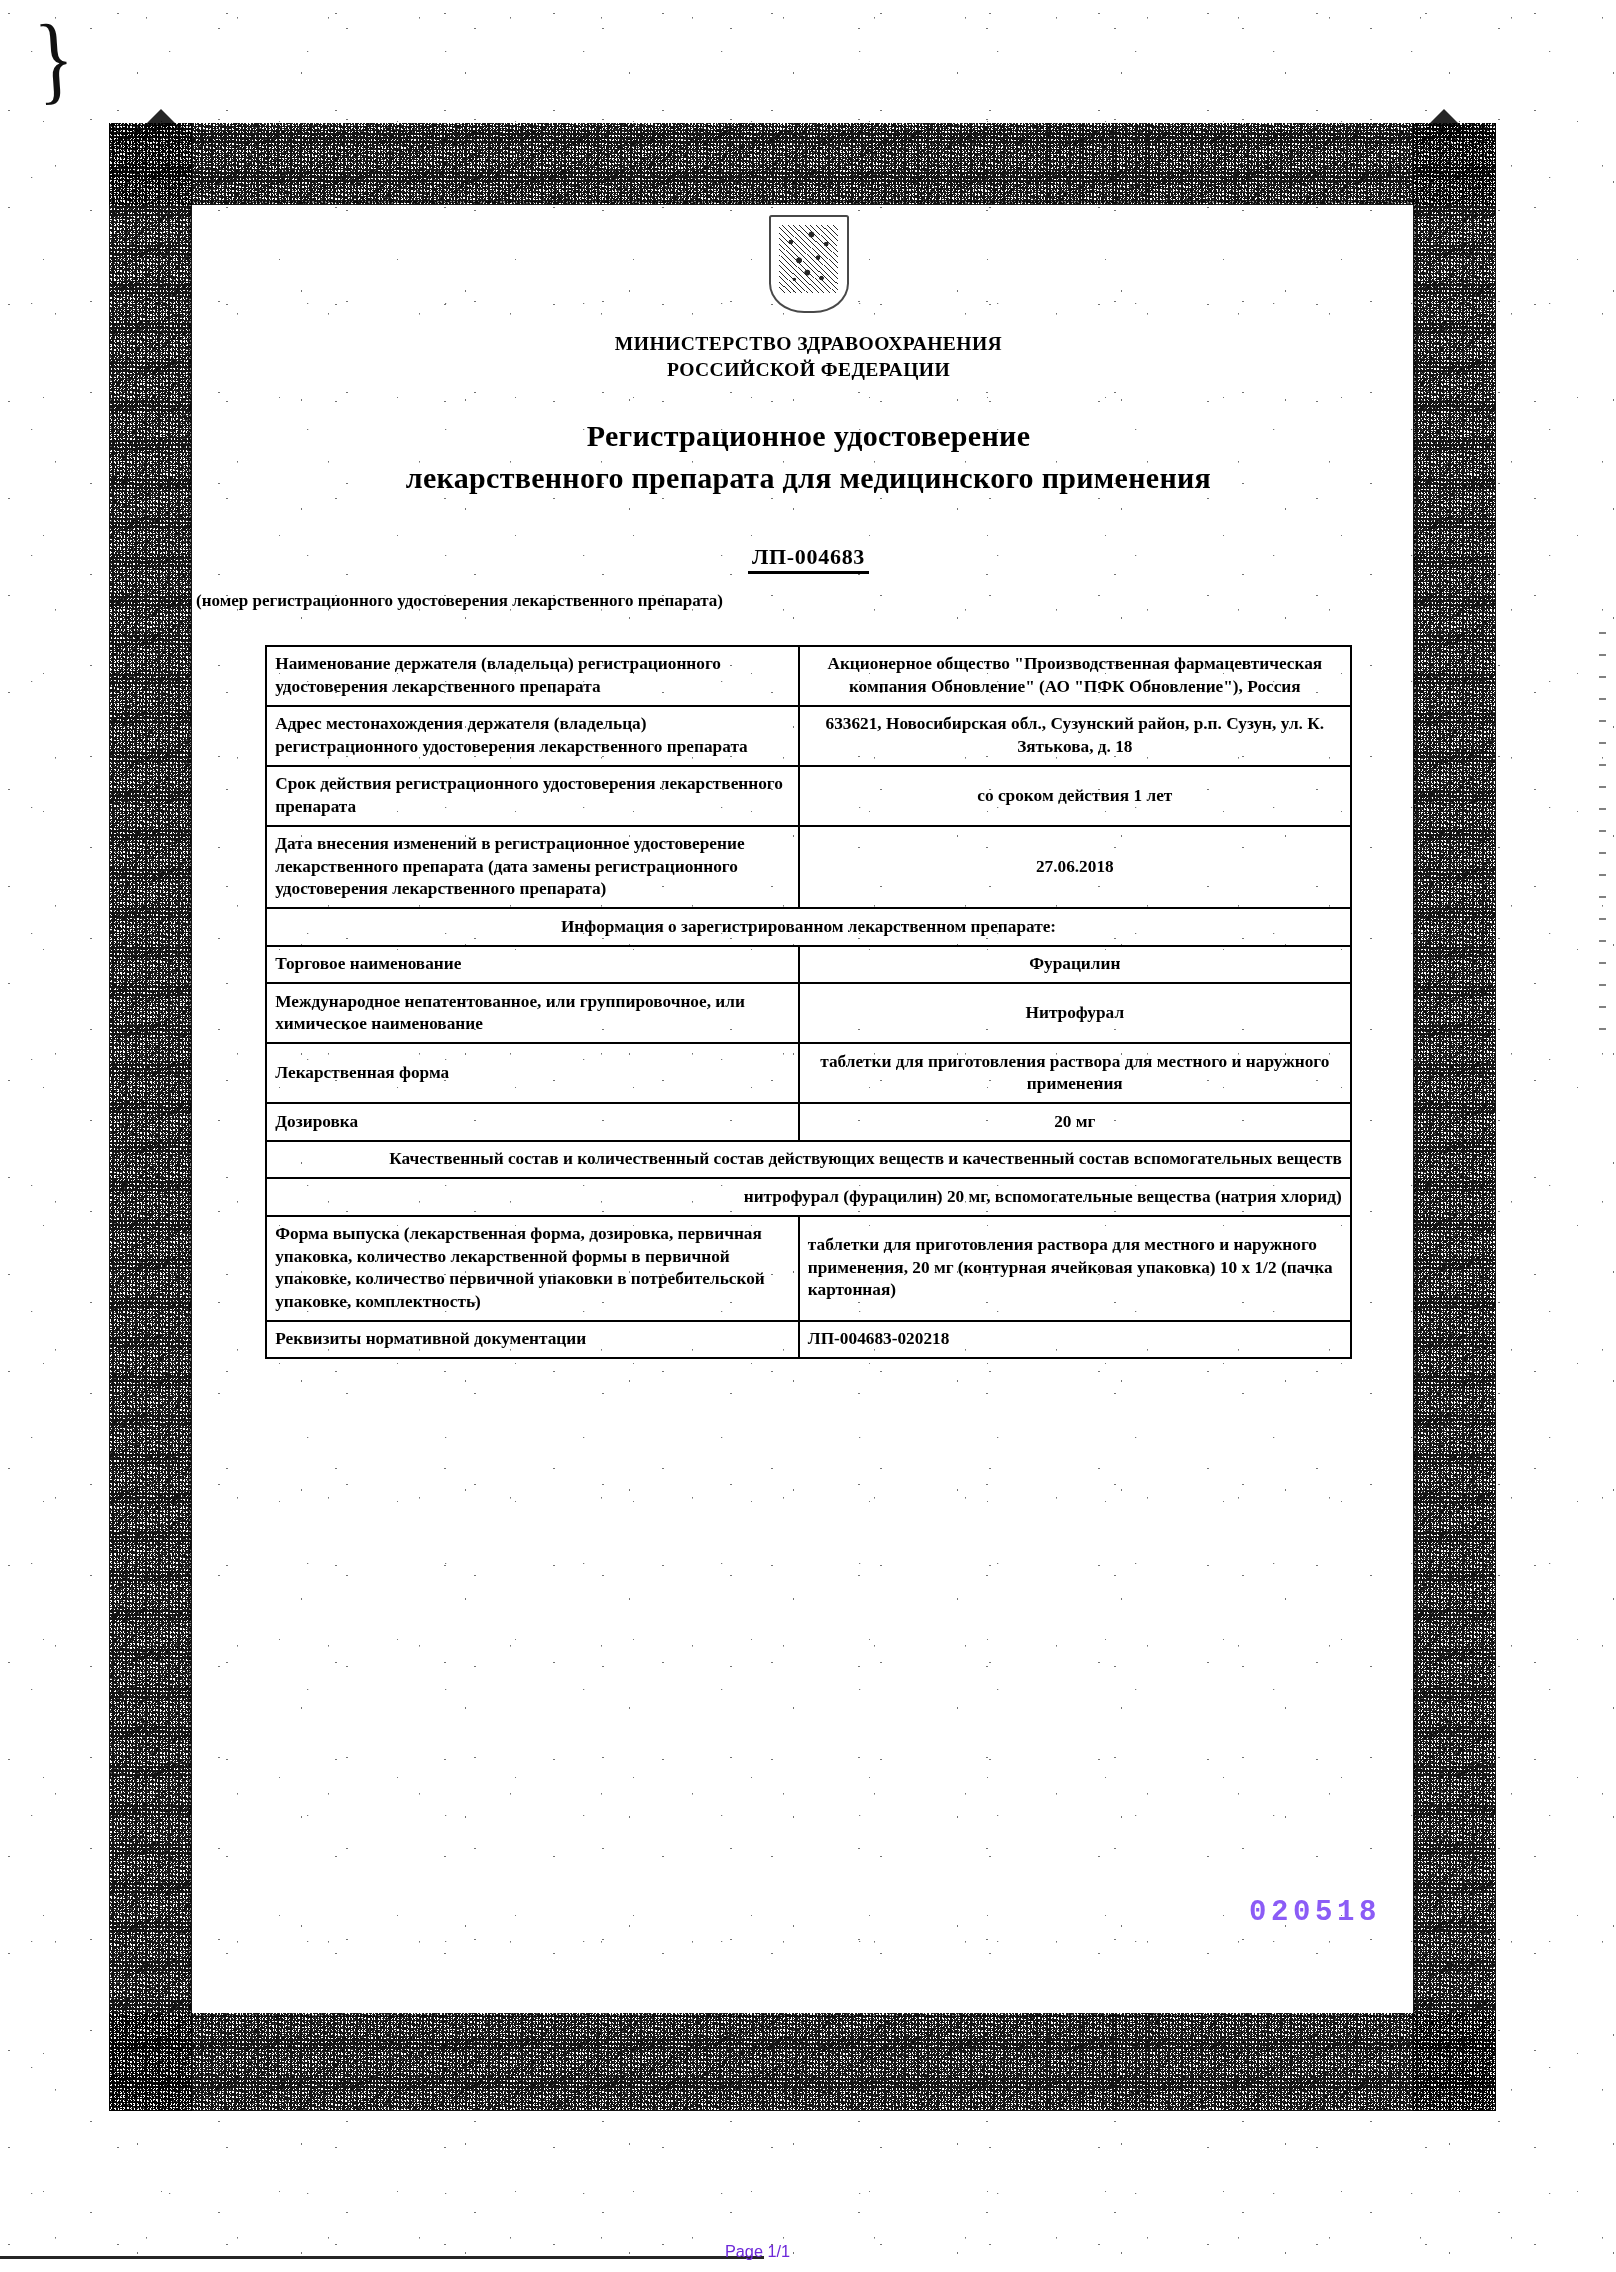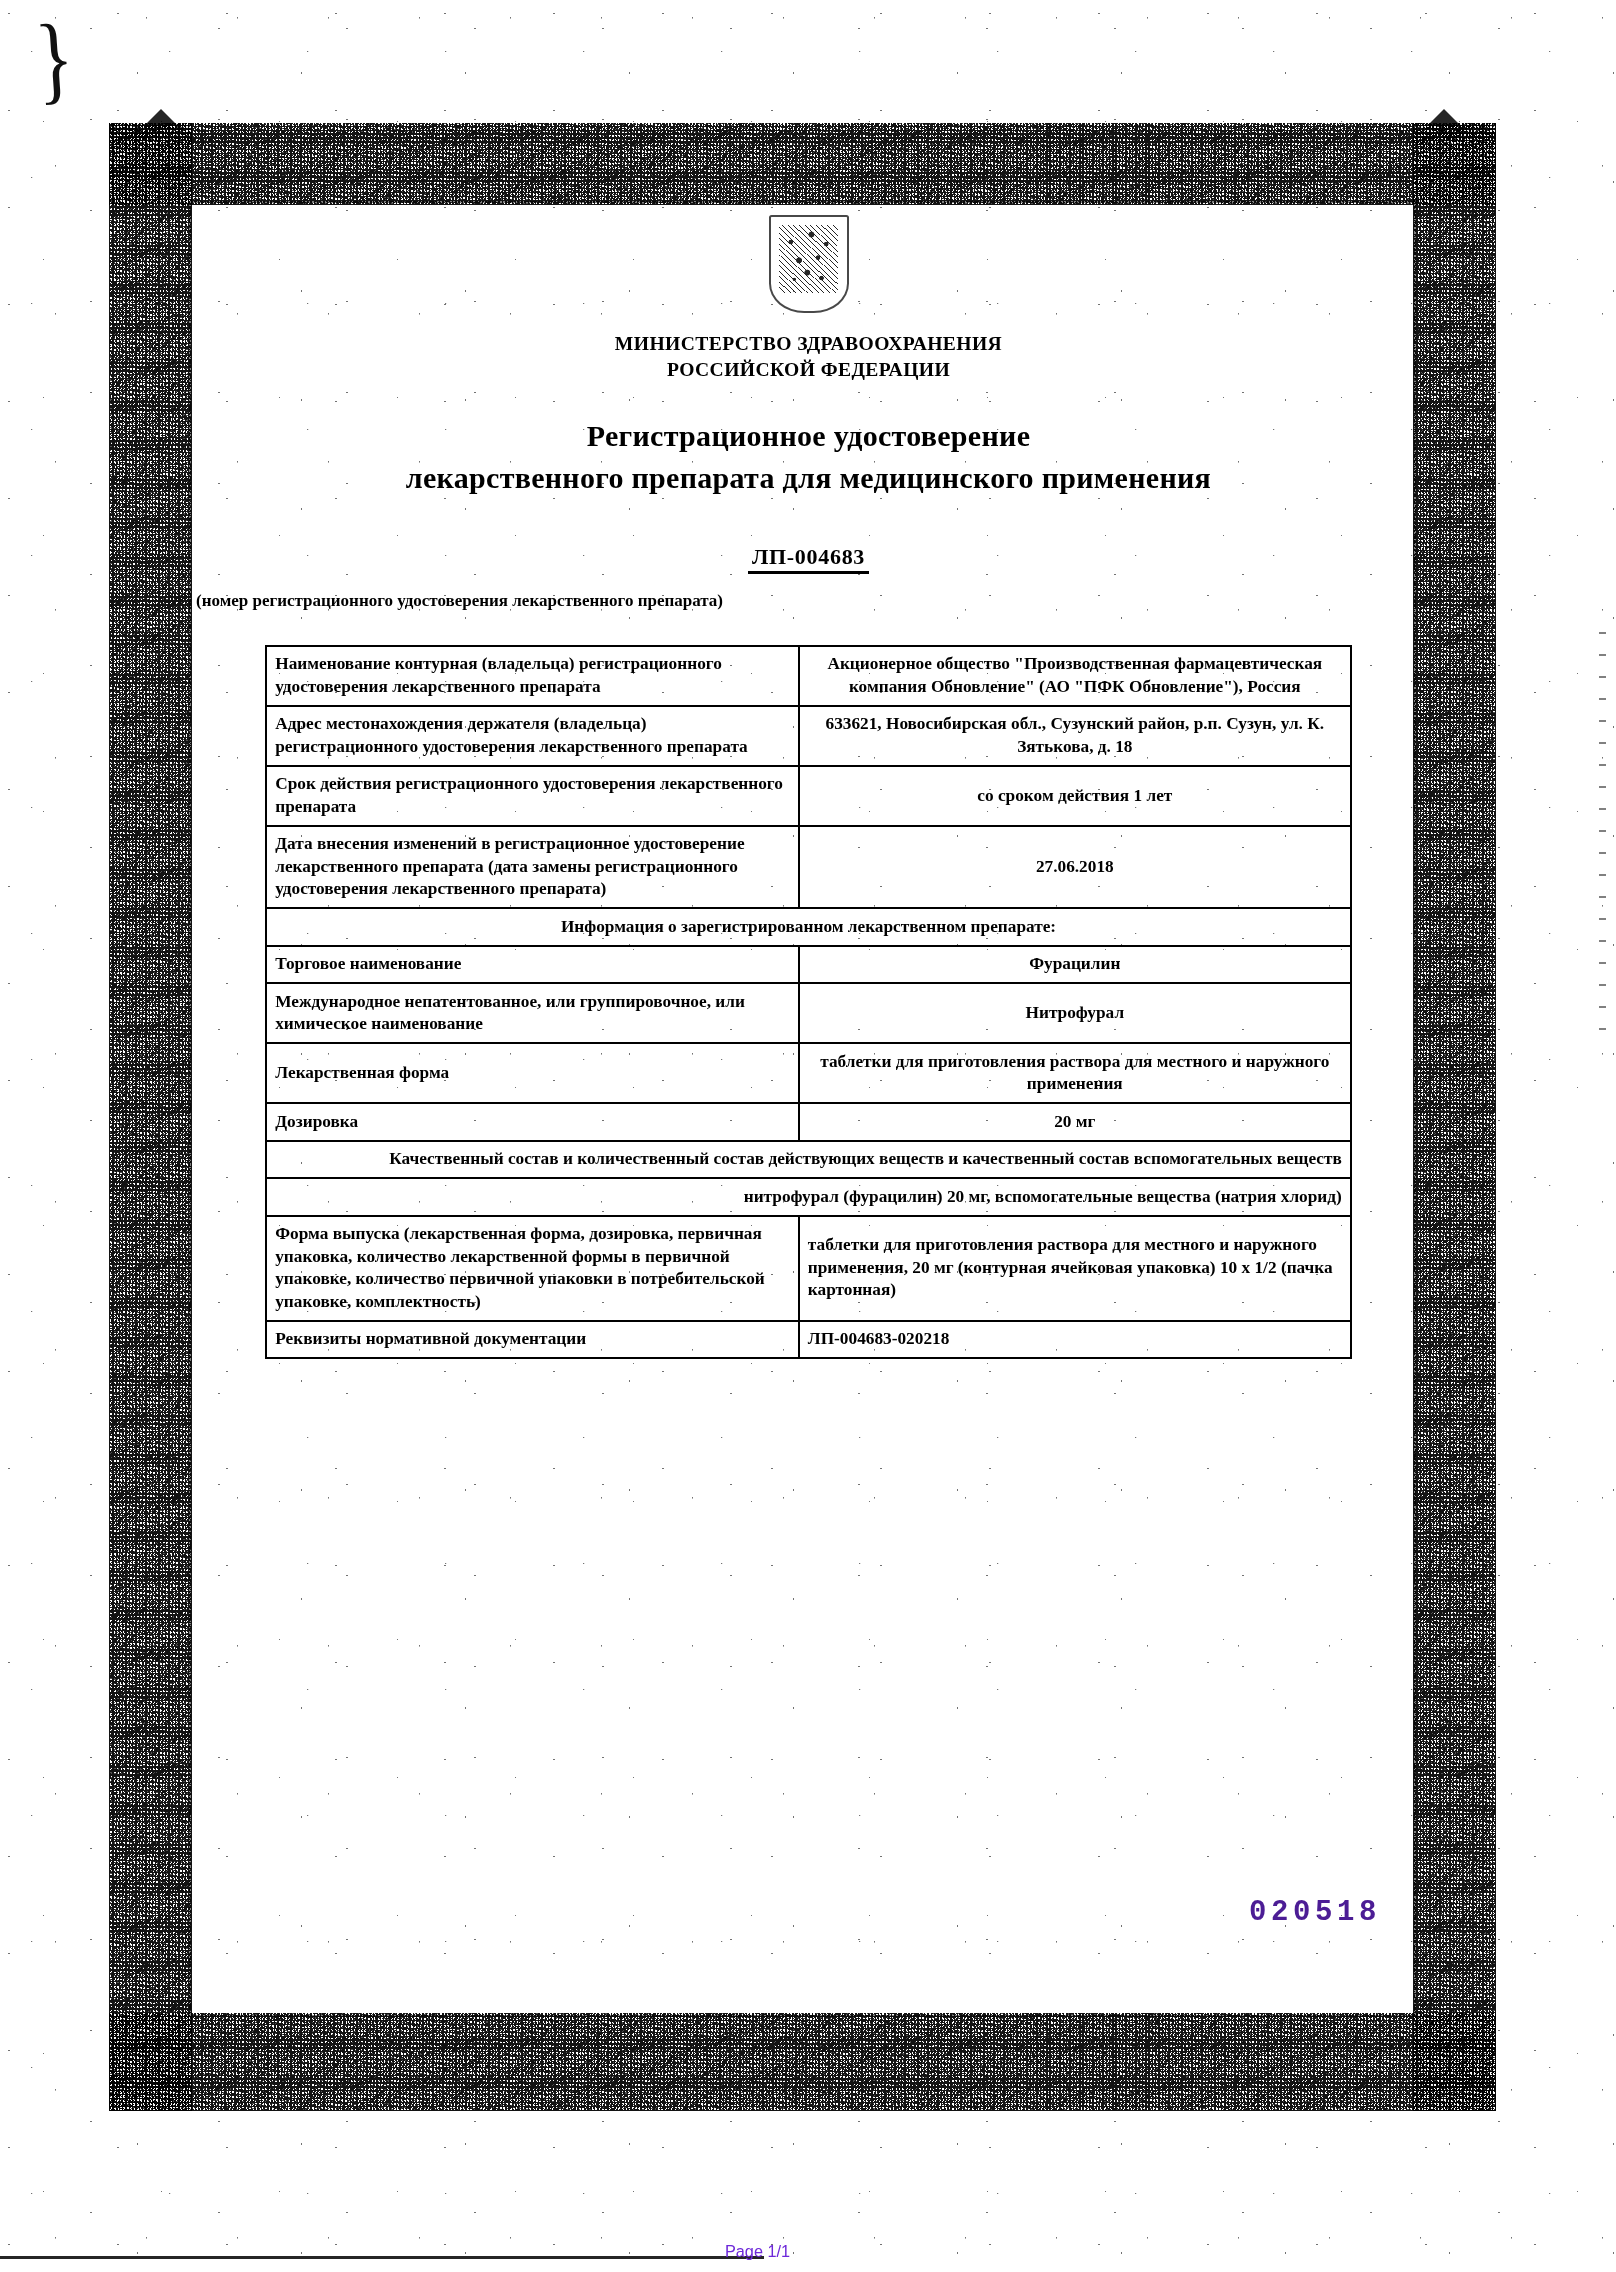--- a/index.html
+++ b/index.html
@@ -201,21 +201,21 @@
 
   
   .serial-stamp {
     position: absolute;
     right: 40px;
     bottom: 65px;
     font-family: "Liberation Mono", "DejaVu Sans Mono", monospace;
     font-size: 29px;
     font-weight: 700;
     letter-spacing: 4.6px;
-    color: #4c1d95;
+    color: #8b5cf6;
   }
 
   
   .page-footer {
     position: absolute;
     left: 0;
     top: 2242px;
     width: 1515px;
     text-align: center;
     font-family: "Liberation Sans", sans-serif;
@@ -278,21 +278,21 @@
   </div>
 
   <div class="reg-number">
     <span>ЛП-004683</span>
   </div>
   <div class="reg-caption">(номер регистрационного удостоверения лекарственного препарата)</div>
 
   <table class="reg-table">
     <tbody>
         <tr>
-          <td class="col-label">Наименование контурная (владельца) регистрационного удостоверения лекарственного препарата</td>
+          <td class="col-label">Наименование держателя (владельца) регистрационного удостоверения лекарственного препарата</td>
           <td class="col-value">Акционерное общество "Производственная фармацевтическая компания Обновление" (АО "ПФК Обновление"), Россия</td>
         </tr>
         <tr>
           <td class="col-label">Адрес местонахождения держателя (владельца) регистрационного удостоверения лекарственного препарата</td>
           <td class="col-value">633621, Новосибирская обл., Сузунский район, р.п. Сузун, ул. К. Зятькова, д. 18</td>
         </tr>
         <tr>
           <td class="col-label">Срок действия регистрационного удостоверения лекарственного препарата</td>
           <td class="col-value">со сроком действия 1 лет</td>
         </tr>

